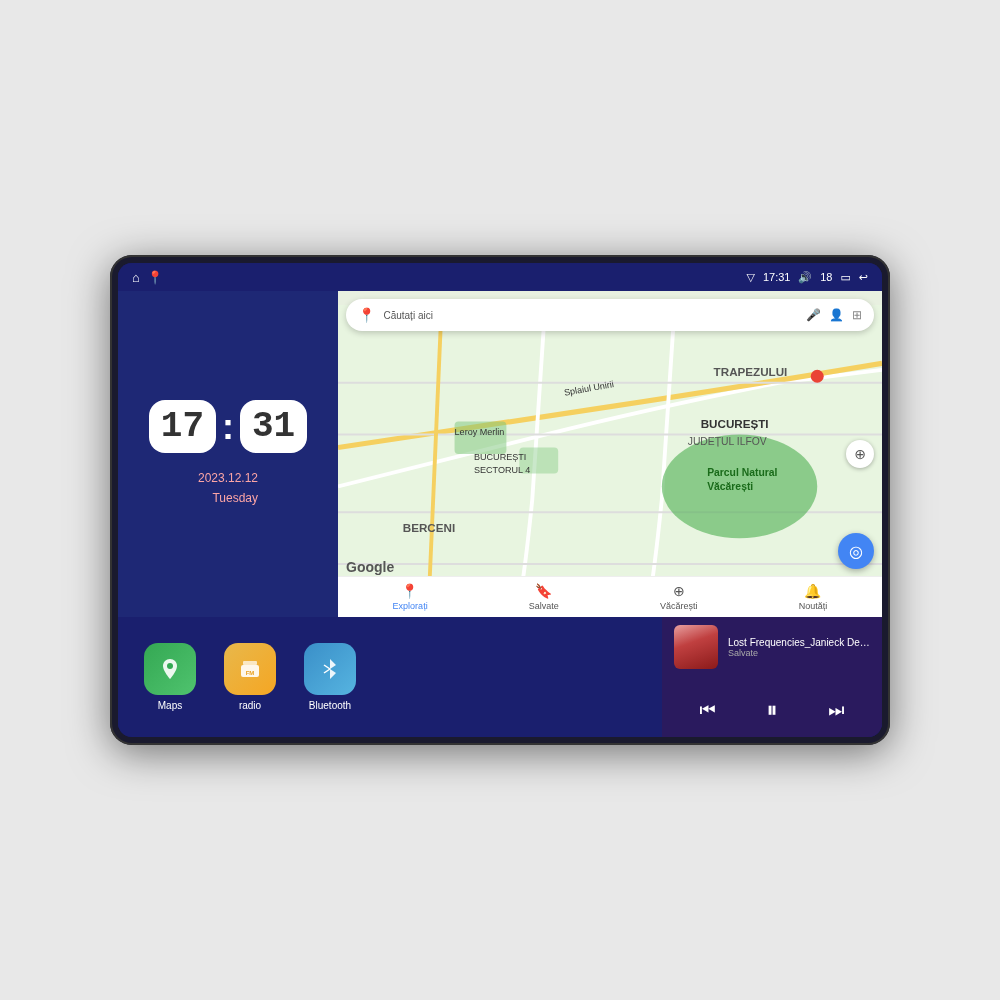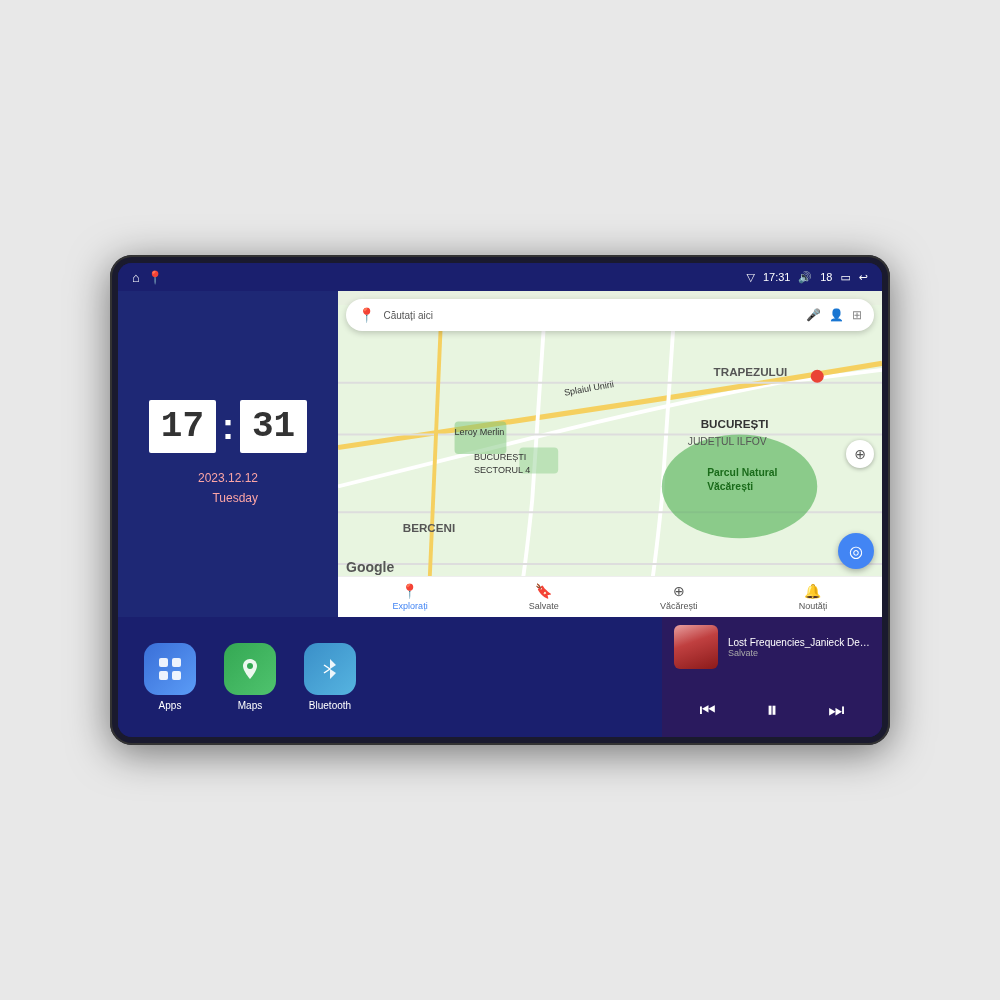--- a/index.html
+++ b/index.html
@@ -76,21 +76,21 @@
     .clock-display {
       display: flex;
       align-items: center;
       gap: 6px;
       margin-bottom: 16px;
     }
 
     .clock-digit {
       background: white;
       color: #333;
-      border-radius: 2px;
+      border-radius: 16px;
       padding: 6px 12px;
       font-size: 36px;
       font-weight: bold;
       font-family: 'Courier New', monospace;
       min-width: 62px;
       text-align: center;
     }
 
     .clock-colon {
       color: white;
@@ -455,42 +455,41 @@
               <span>Noutăți</span>
             </div>
           </div>
         </div>
       </div>
 
       <div class="bottom-section">
 
         <div class="app-grid">
 
-          <div class="app-item">
-            <div class="app-icon-wrapper icon-apps">
-              <svg width="28" height="28" viewBox="0 0 28 28">
-                <rect x="3" y="3" width="9" height="9" rx="2" fill="white" opacity="0.9"></rect>
-                <rect x="16" y="3" width="9" height="9" rx="2" fill="white" opacity="0.9"></rect>
-                <rect x="3" y="16" width="9" height="9" rx="2" fill="white" opacity="0.9"></rect>
-                <rect x="16" y="16" width="9" height="9" rx="2" fill="white" opacity="0.9"></rect>
-              </svg>
-            </div>
-            <span class="app-label">Apps</span>
-          </div>
 
           <div class="app-item">
             <div class="app-icon-wrapper icon-maps">
               <svg width="28" height="28" viewBox="0 0 28 28">
                 <path d="M14 4 C10 4 7 7 7 11 C7 16 14 24 14 24 C14 24 21 16 21 11 C21 7 18 4 14 4 Z" fill="white" opacity="0.9"></path>
                 <circle cx="14" cy="11" r="3" fill="#34a853"></circle>
               </svg>
             </div>
             <span class="app-label">Maps</span>
           </div>
 
+          <div class="app-item">
+            <div class="app-icon-wrapper icon-radio">
+              <svg width="28" height="28" viewBox="0 0 28 28">
+                <rect x="5" y="10" width="18" height="12" rx="2" fill="white" opacity="0.9"></rect>
+                <rect x="7" y="6" width="14" height="4" rx="1" fill="white" opacity="0.7"></rect>
+                <text x="14" y="20" text-anchor="middle" font-size="6" fill="#e8a020" font-weight="bold">FM</text>
+              </svg>
+            </div>
+            <span class="app-label">radio</span>
+          </div>
 
           <div class="app-item">
             <div class="app-icon-wrapper icon-bluetooth">
               <svg width="28" height="28" viewBox="0 0 28 28">
                 <path d="M14 4 L14 24 L20 18 L14 14 L20 10 Z" fill="white" opacity="0.9"></path>
                 <path d="M14 4 L8 10 L14 14 L8 18 L14 24" fill="none" stroke="white" stroke-width="0" opacity="0.9"></path>
                 <path d="M14 14 L8 10" stroke="white" stroke-width="1.5" fill="none"></path>
                 <path d="M14 14 L8 18" stroke="white" stroke-width="1.5" fill="none"></path>
               </svg>
             </div>

